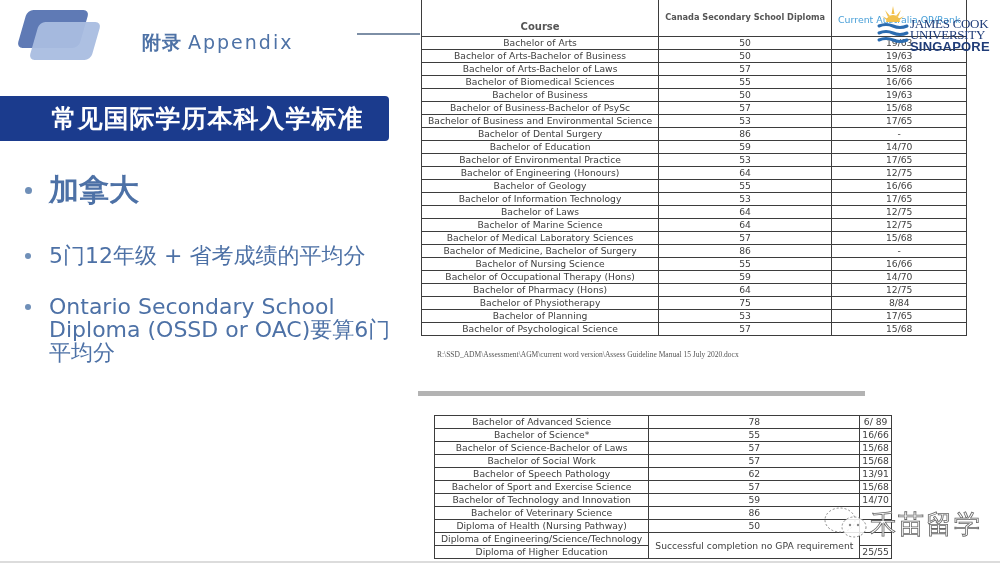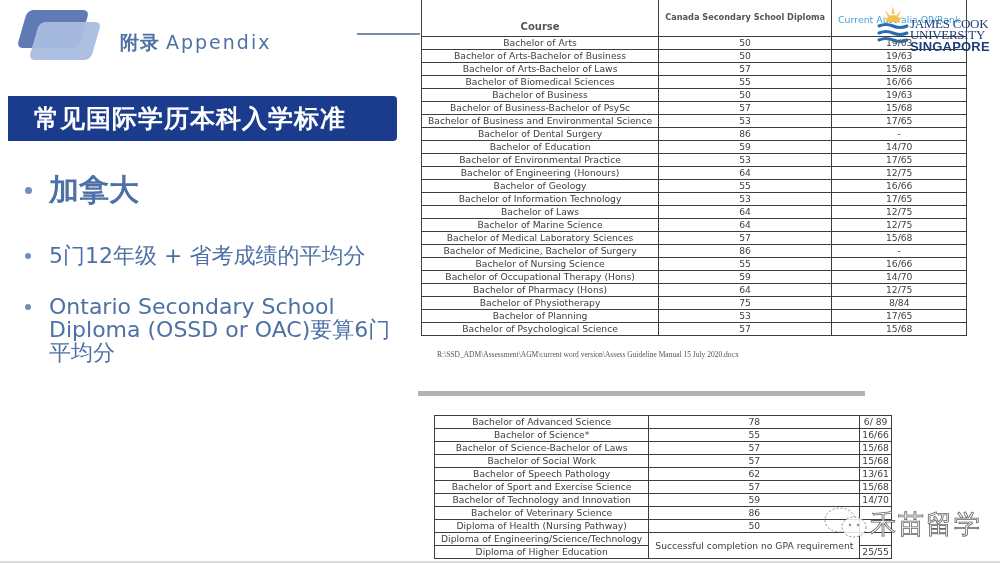--- a/index.html
+++ b/index.html
@@ -5,24 +5,24 @@
     * { box-sizing: border-box; margin: 0; padding: 0; }
     html, body { width: 1000px; height: 563px; overflow: hidden; background: #ffffff; }
     body { position: relative; font-family: "DejaVu Sans", sans-serif; }
 
     
     .deco { position: absolute; }
     .deco-back { left: 22px; top: 10px; width: 62px; height: 38px; background: #5f7ab5; border-radius: 6px; transform: skewX(-16deg); }
     .deco-front { left: 34px; top: 22px; width: 62px; height: 38px; background: #a9bde0; border-radius: 6px; transform: skewX(-16deg); opacity: 0.95; }
 
     .appendix { position: absolute; left: 120px; top: 30px; font-size: 19px; color: #4e72a6; letter-spacing: 2px; white-space: nowrap; }
-    .appendix .cn { font-weight: bold; letter-spacing: 1px; margin-right: 6px; }
+    .appendix .cn { font-weight: bold; letter-spacing: 1px; margin-right: 6px; margin-left: 22px; }
     .top-rule { position: absolute; left: 357px; top: 33px; width: 63px; height: 2px; background: #7d8fa6; }
 
-    .title-bar { position: absolute; left: 8px; top: 96px; width: 389px; height: 45px; background: #1b3b8d; border-radius: 0 4px 4px 0; color: #ffffff; font-size: 25px; font-weight: bold; line-height: 45px; padding-left: 26px; letter-spacing: 1px; white-space: nowrap; }
+    .title-bar { position: absolute; left: 0; top: 96px; width: 389px; height: 45px; background: #1b3b8d; border-radius: 0 4px 4px 0; color: #ffffff; font-size: 25px; font-weight: bold; line-height: 45px; padding-left: 26px; letter-spacing: 1px; white-space: nowrap; text-align: center; }
 
     .bullets { position: absolute; left: 22px; top: 170px; width: 385px; color: #4d71a6; }
     .bullet { position: relative; padding-left: 27px; }
     .bullet::before { content: ""; position: absolute; left: 3px; width: 6px; height: 6px; border-radius: 50%; background: #6f8fb8; }
     .bullet.h { font-size: 30px; font-weight: bold; line-height: 40px; margin-bottom: 34px; }
     .bullet.h::before { top: 17px; width: 7px; height: 7px; }
     .bullet.n { font-size: 22px; line-height: 23px; margin-bottom: 28px; }
     .bullet.n::before { top: 9px; }
 
     
@@ -227,21 +227,21 @@
           <td class="c3">15/68</td>
         </tr>
         <tr>
           <td class="c1">Bachelor of Social Work</td>
           <td class="c2">57</td>
           <td class="c3">15/68</td>
         </tr>
         <tr>
           <td class="c1">Bachelor of Speech Pathology</td>
           <td class="c2">62</td>
-          <td class="c3">13/61</td>
+          <td class="c3">13/91</td>
         </tr>
         <tr>
           <td class="c1">Bachelor of Sport and Exercise Science</td>
           <td class="c2">57</td>
           <td class="c3">15/68</td>
         </tr>
         <tr>
           <td class="c1">Bachelor of Technology and Innovation</td>
           <td class="c2">59</td>
           <td class="c3">14/70</td>

